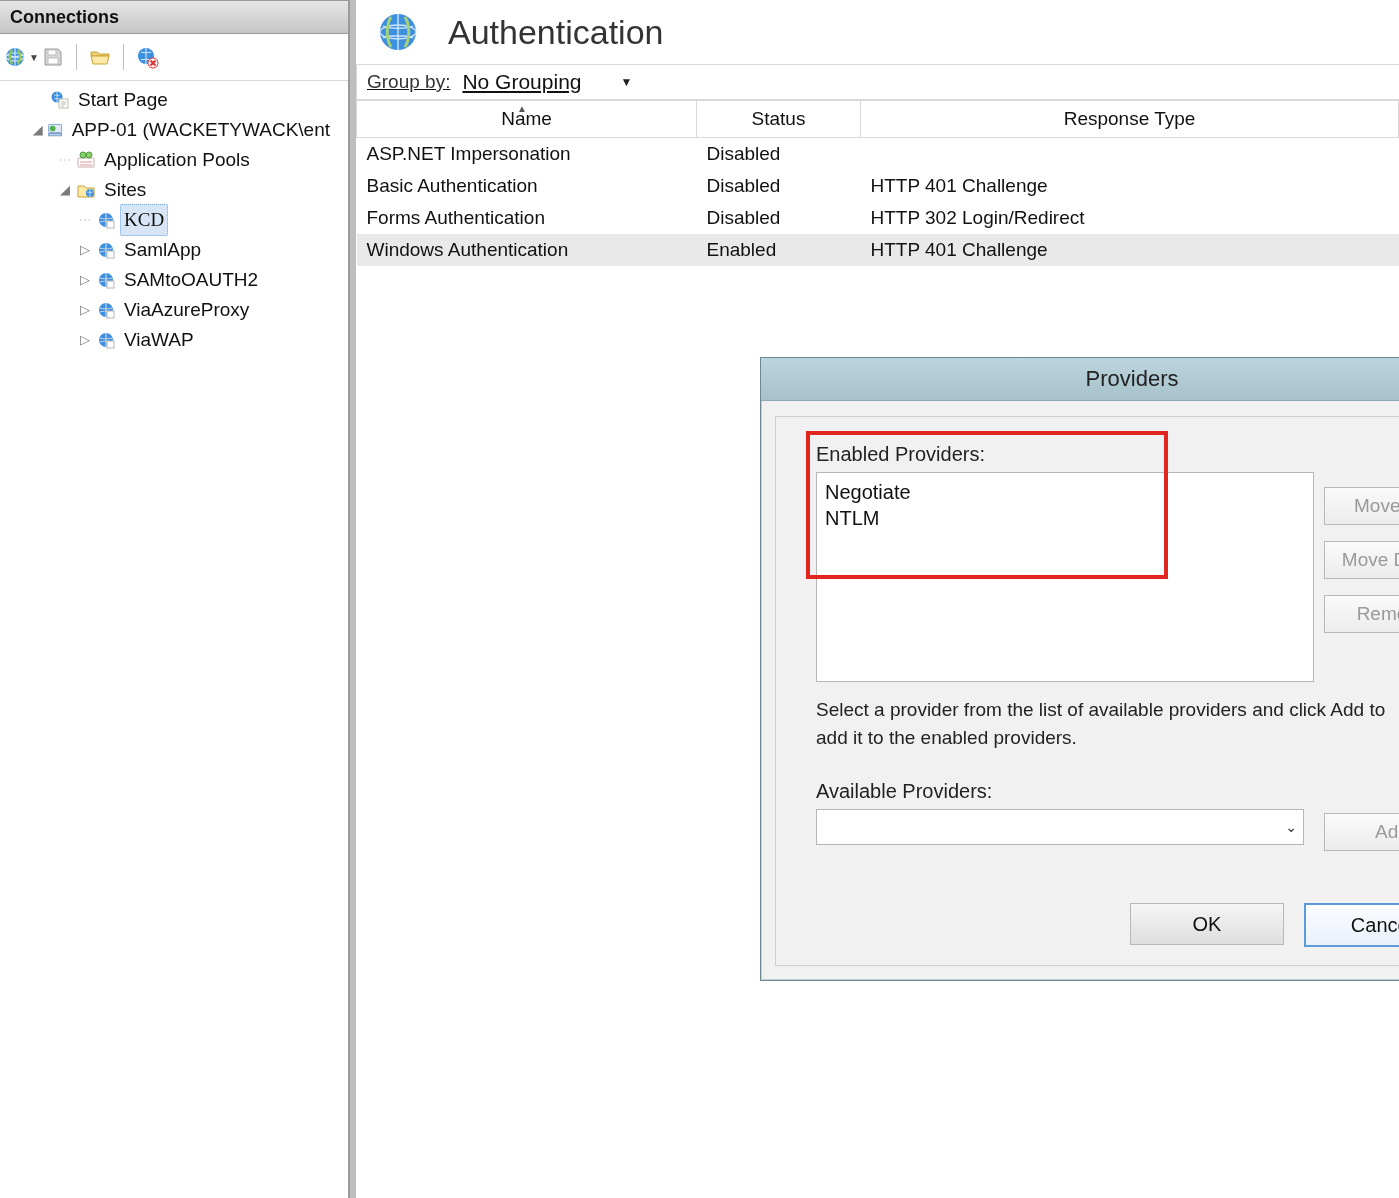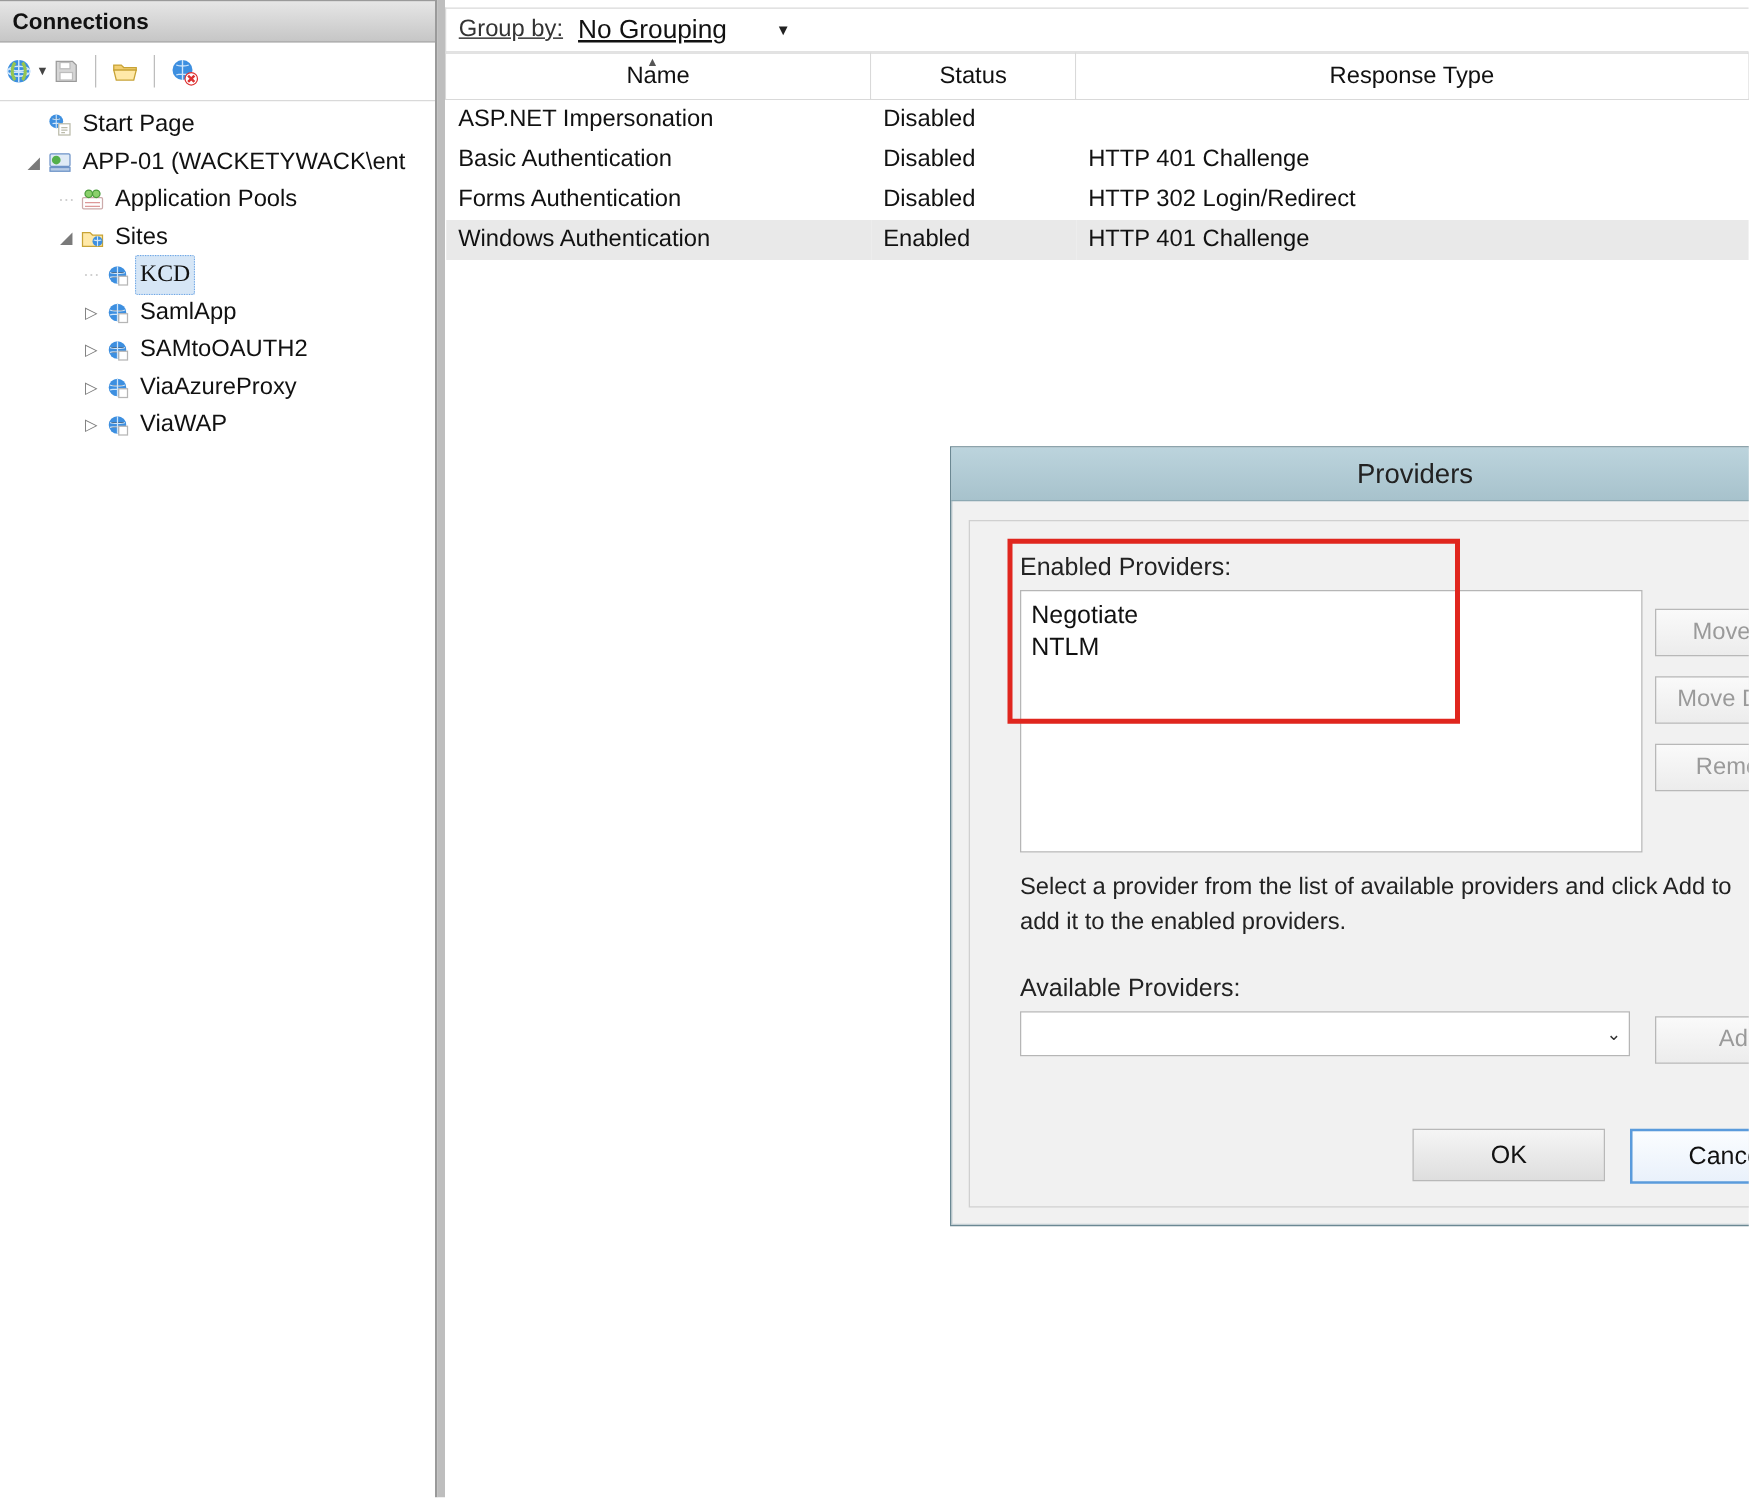--- a/index.html
+++ b/index.html
@@ -32,21 +32,21 @@
     border-top:1px solid var(--sidebar-border);
     font-weight:600;font-size:18px;
   }
   .toolbar{height:42px;display:flex;align-items:center;padding:2px 6px;border-bottom:1px solid var(--grid-line);gap:2px;}
   .tb-sep{width:1px;height:26px;background:#bdbdbd;margin:0 6px;}
   .tb-btn{width:30px;height:30px;display:flex;align-items:center;justify-content:center;}
   .tb-btn svg{width:24px;height:24px;}
   .tb-split{display:flex;align-items:center;}
   .tb-split .caret{font-size:10px;margin-left:2px;color:#444;}
 
-  .tree{flex:1;padding:4px 2px;overflow:hidden;font-size:19px;line-height:30px;user-select:none;white-space:nowrap;}
+  .tree{flex:1;padding:4px 14px;overflow:hidden;font-size:19px;line-height:30px;user-select:none;white-space:nowrap;}
   .node{display:flex;align-items:center;position:relative;height:30px;}
   .node .exp{width:14px;text-align:center;color:#7a7a7a;font-size:13px;display:inline-block;}
   .node .icon{width:20px;height:20px;display:inline-flex;align-items:center;justify-content:center;margin:0 4px;}
   .node .lbl{padding:0 4px;border-radius:2px;}
   .node.selected .lbl{background:var(--tree-select);border:1px dotted #6ea6e6;padding:0 3px;font-family:Liberation Serif, serif;}
   .indent-1{padding-left:18px;}
   .indent-2{padding-left:44px;}
   .indent-3{padding-left:64px;}
   .tree .dots{color:#cfcfcf;}
 
@@ -271,20 +271,31 @@
             </svg>
           </span>
         <span class="lbl">ViaWAP</span>
       </div>
     </div>
   </div>
 
   <div class="splitter"></div>
 
   <div class="main">
+    <div class="page-head">
+      <span>
+        <svg width="44" height="44" viewBox="0 0 44 44">
+          <circle cx="22" cy="22" r="18" fill="#3d8fe0"></circle>
+          <ellipse cx="22" cy="22" rx="18" ry="7" fill="none" stroke="#cfe6fb" stroke-width="1.4"></ellipse>
+          <path d="M22 4v36M7 16c5 3 25 3 30 0M7 28c5-3 25-3 30 0" stroke="#cfe6fb" stroke-width="1.4" fill="none"></path>
+          <path d="M15 7c-5 8-5 22 0 30M29 7c5 8 5 22 0 30" stroke="#a3d17a" stroke-width="3" fill="none"></path>
+        </svg>
+      </span>
+      <span class="title">Authentication</span>
+    </div>
 
     <div class="groupbar">
       <span class="glabel">Group by:</span>
       <div class="gselect">
         <span class="txt">No Grouping</span>
         <span class="dd">▼</span>
       </div>
     </div>
 
     <div class="grid-wrap">

